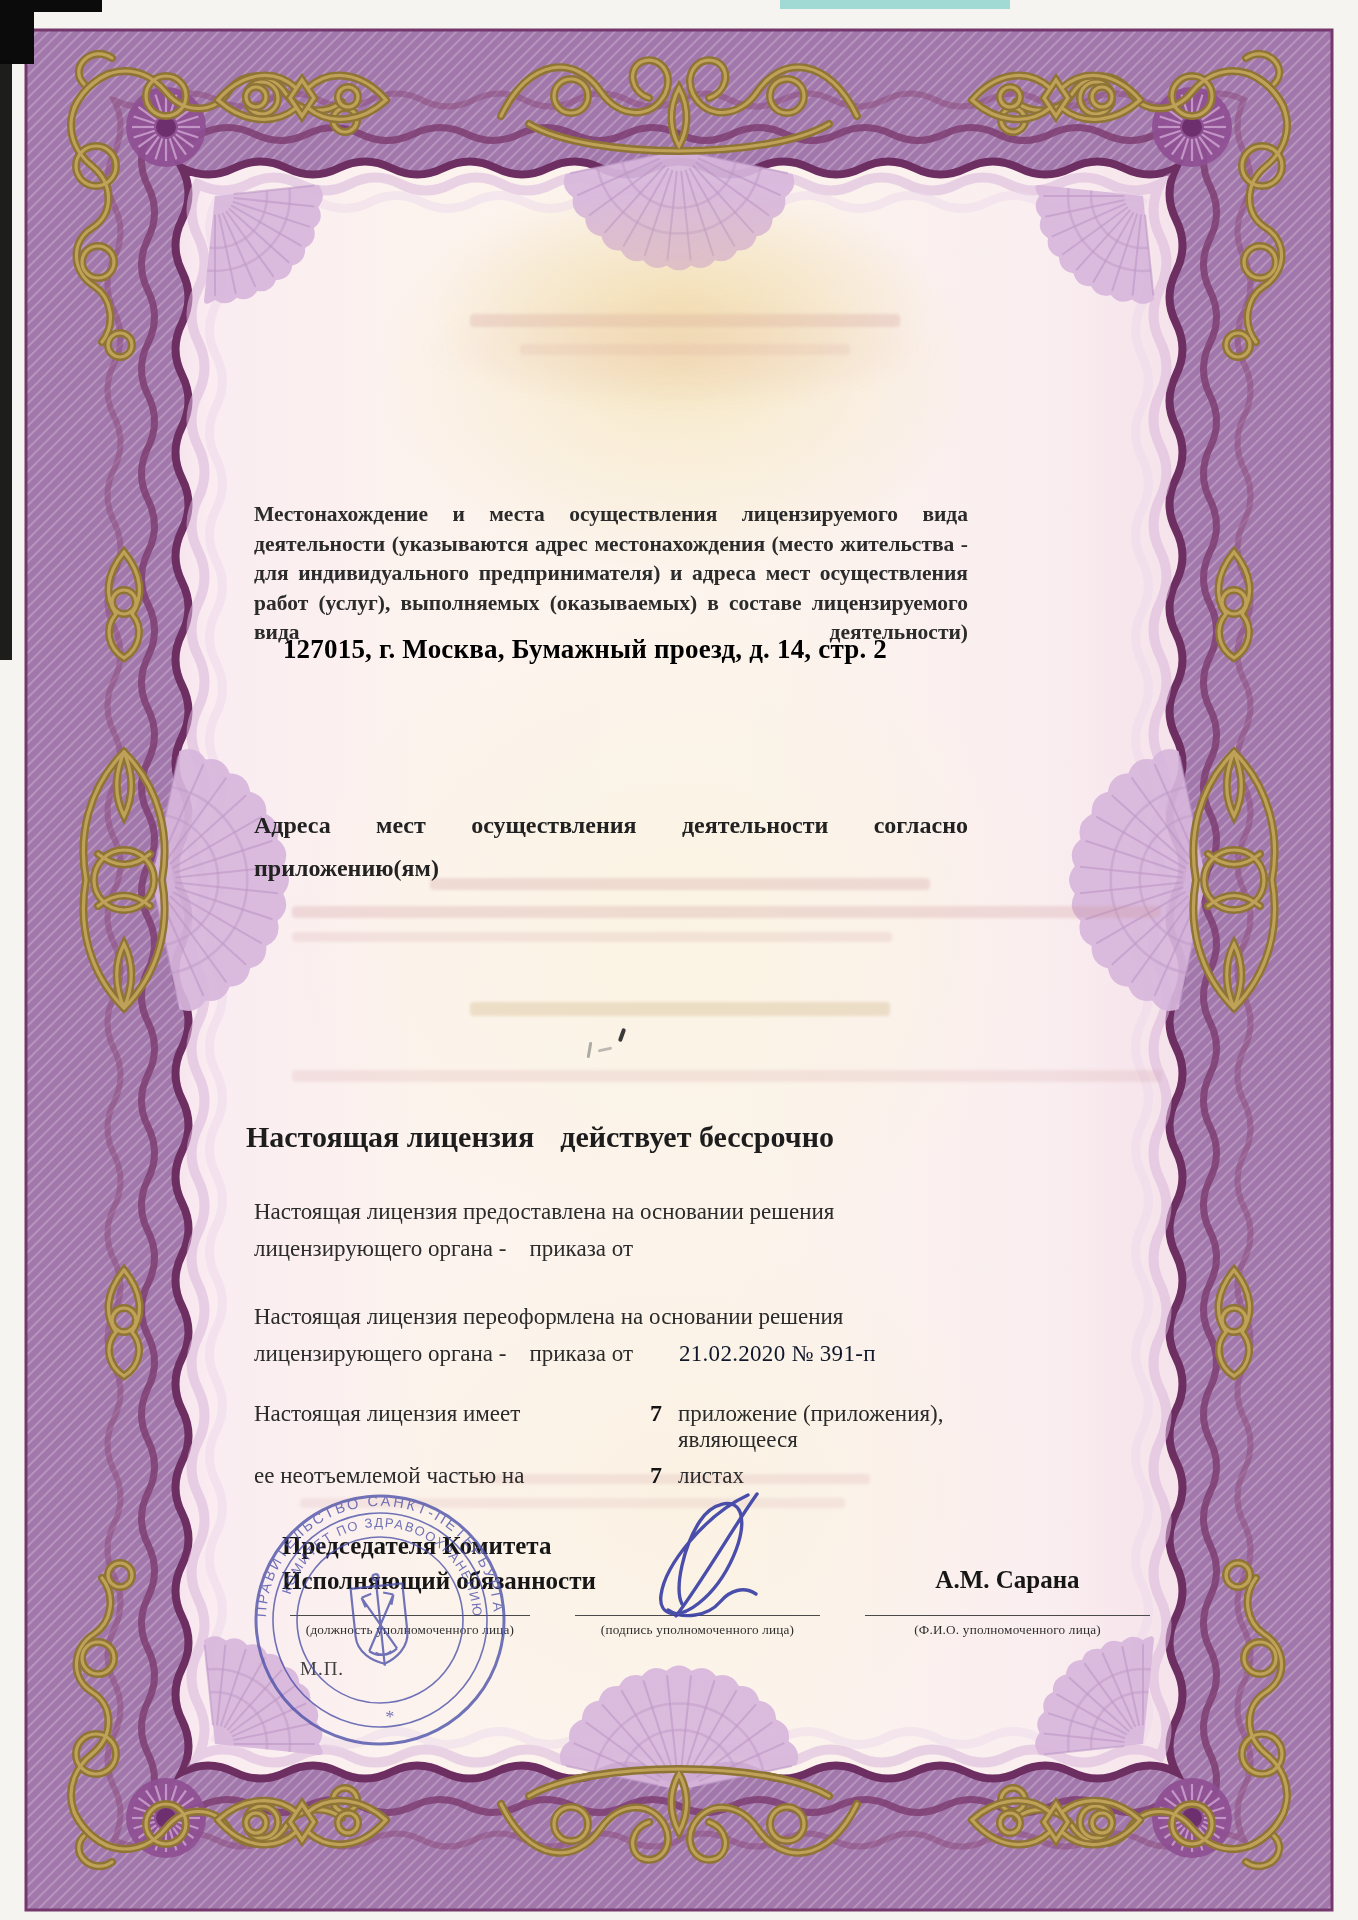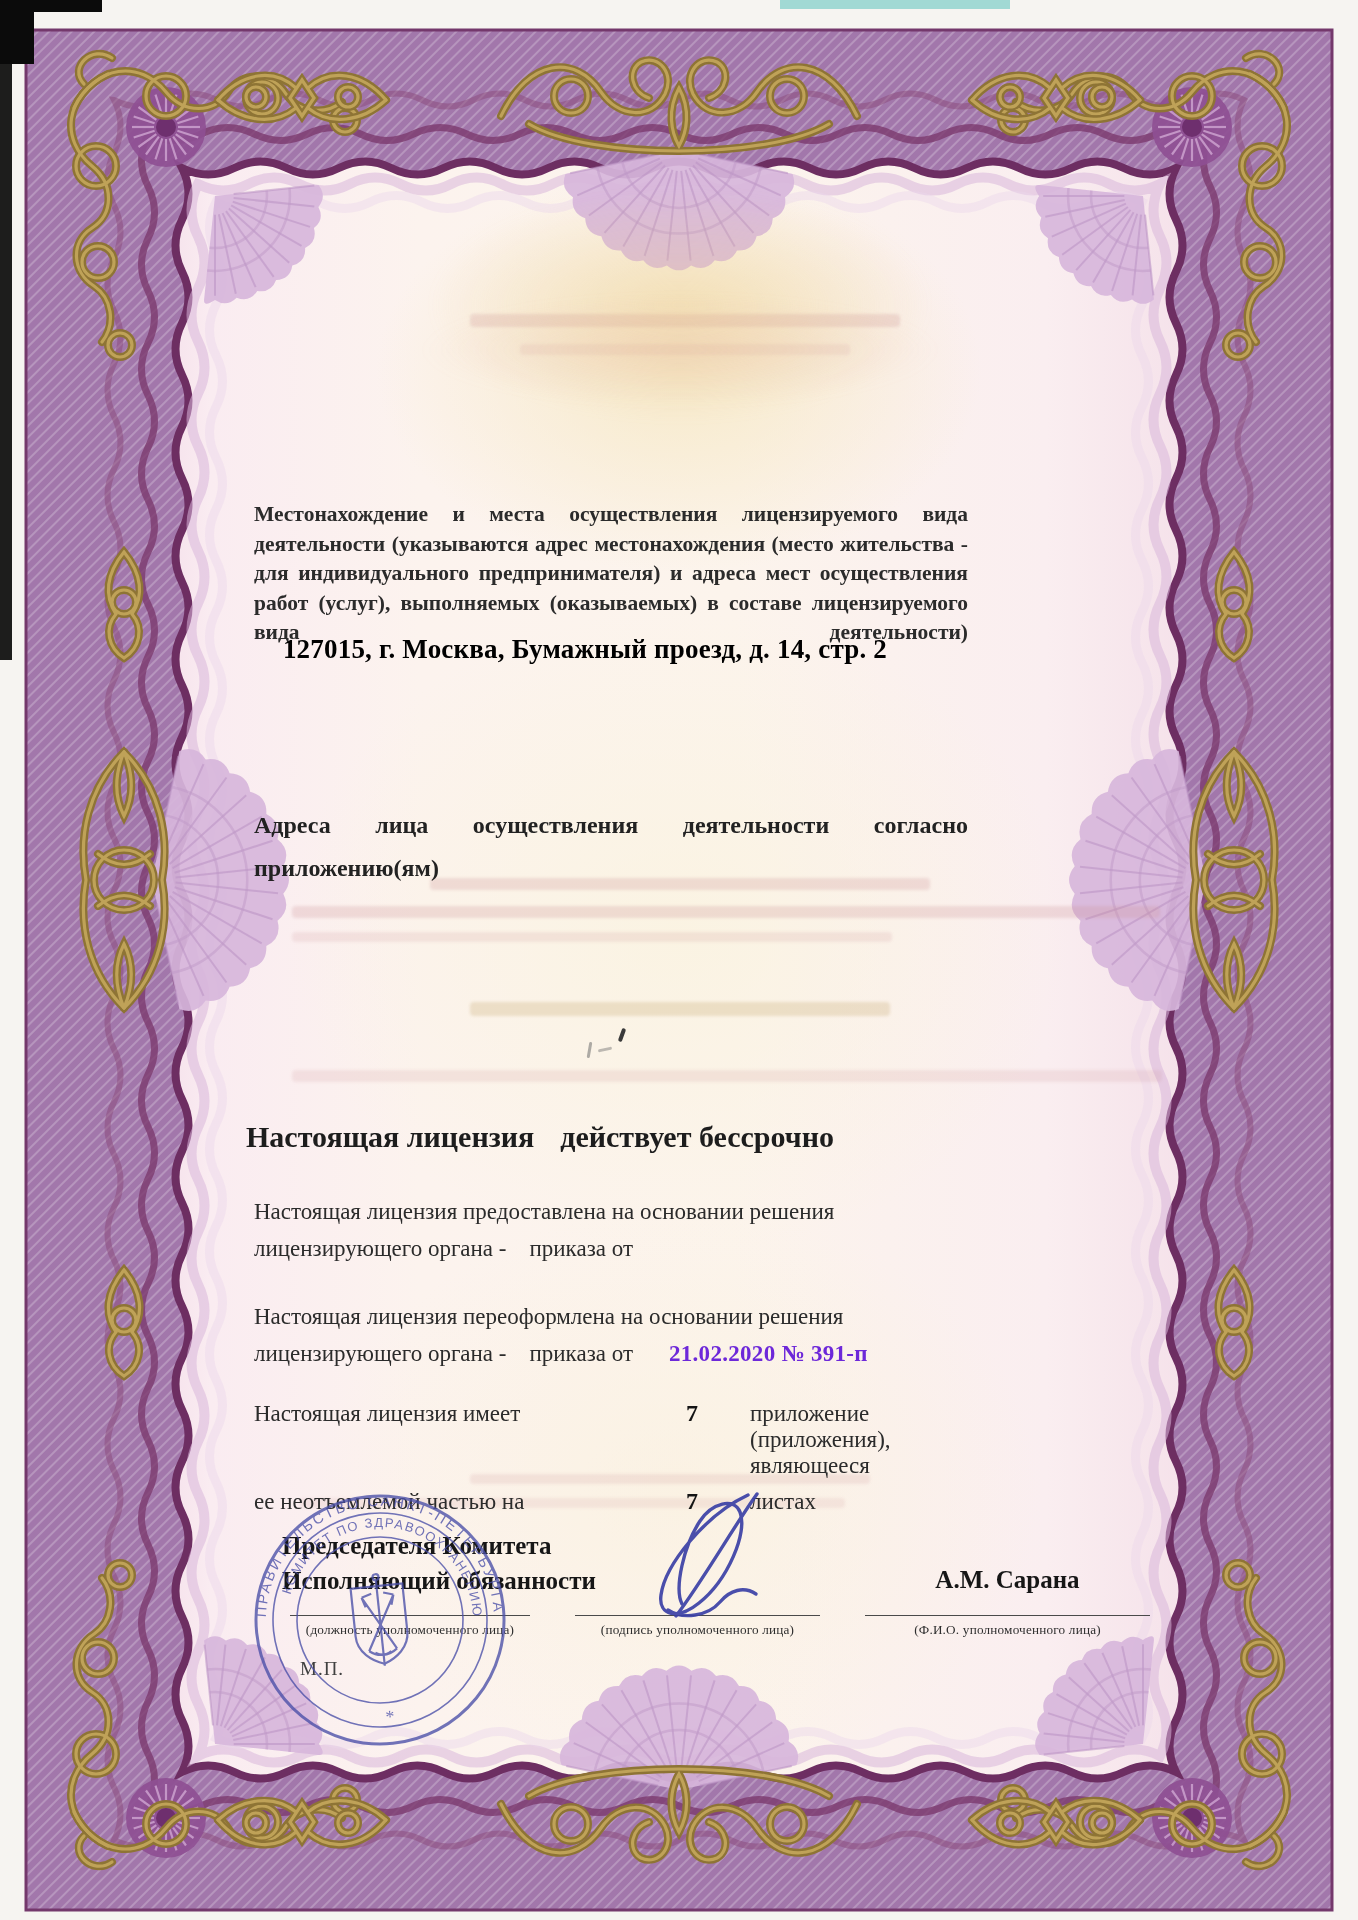--- a/index.html
+++ b/index.html
@@ -41,23 +41,23 @@
     font-weight:bold;font-size:27px;color:#000000;letter-spacing:.2px;
   }
   .addr-clause{left:254px;top:812px;width:714px;font-weight:bold;font-size:24px;color:#222;}
   .addr-clause .l1{text-align:justify;text-align-last:justify;}
   .addr-clause .l2{margin-top:16px;}
   .validity{left:246px;top:1120px;width:714px;font-weight:bold;font-size:30px;color:#1d1d1d;}
   .validity .gap{display:inline-block;width:26px;}
   .clause{left:254px;width:714px;font-size:23px;line-height:37px;color:#2b2b2b;}
   .clause.granted{top:1193px;}
   .clause.reissued{top:1298px;}
-  .clause .order{font-weight:bold;color:#6d28d9;margin-left:36px;letter-spacing:.3px;}
+  .clause .order{font-weight:normal;color:#0f172a;margin-left:46px;letter-spacing:.3px;}
   .annex{left:254px;top:1400px;width:714px;font-size:23px;color:#2b2b2b;}
-  .annex .row{display:grid;grid-template-columns:380px 44px 1fr;align-items:baseline;gap:36px;}
+  .annex .row{display:grid;grid-template-columns:380px 44px 1fr;align-items:baseline;}
   .annex .row + .row{margin-top:9px;}
   .annex .num{font-weight:bold;font-size:24px;text-align:center;color:#141414;}
   .sig-pos{left:282px;top:1528px;width:420px;font-weight:bold;font-size:25px;line-height:35px;color:#161616;}
   .sig-name{left:865px;top:1566px;width:285px;text-align:center;font-weight:bold;font-size:25px;color:#161616;}
   .rule{position:absolute;top:1615px;height:0;border-top:1.6px solid #4a4a4a;}
   .rule.r1{left:290px;width:240px;}
   .rule.r2{left:575px;width:245px;}
   .rule.r3{left:865px;width:285px;}
   .caption{position:absolute;top:1622px;font-size:13.2px;color:#2e2e2e;text-align:center;letter-spacing:.2px;}
   .caption.c1{left:290px;width:240px;}
@@ -376,21 +376,21 @@
   <div class="ghost" style="left:470px;top:1474px;width:400px;height:10px;opacity:.7;"></div>
   <div class="ghost" style="left:300px;top:1498px;width:545px;height:10px;opacity:.6;"></div>
 </div>
 
 <div class="content">
   <p class="para">Местонахождение и места осуществления лицензируемого вида деятельности (указываются адрес местонахождения (место жительства - для индивидуального предпринимателя) и адреса мест осуществления работ (услуг), выполняемых (оказываемых) в составе лицензируемого вида деятельности)</p>
 
   <div class="addr">127015, г. Москва, Бумажный проезд, д. 14, стр. 2</div>
 
   <div class="addr-clause">
-    <div class="l1">Адреса лица осуществления деятельности согласно</div>
+    <div class="l1">Адреса мест осуществления деятельности согласно</div>
     <div class="l2">приложению(ям)</div>
   </div>
 
   <div class="validity">
     <span>Настоящая лицензия</span><span class="gap"></span><span>действует бессрочно</span>
   </div>
 
   <div class="clause granted">
     <div>Настоящая лицензия предоставлена на основании решения</div>
     <div>лицензирующего органа - приказа от</div>

